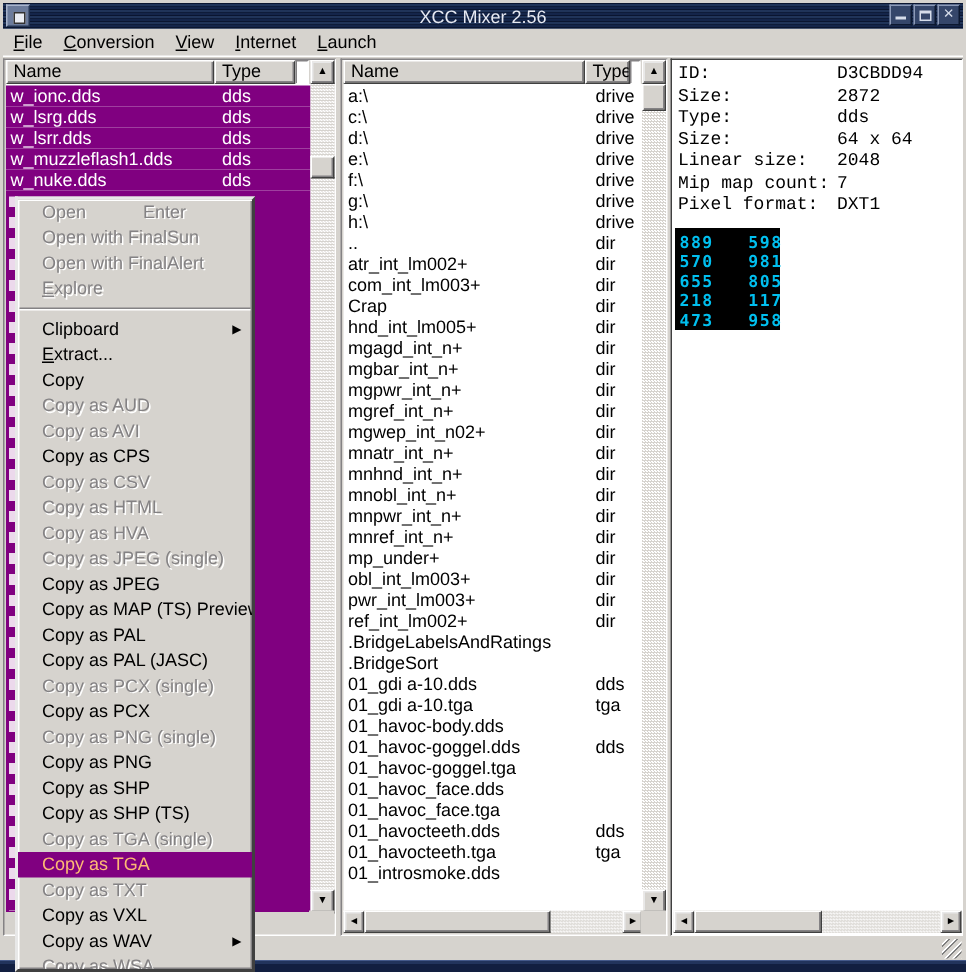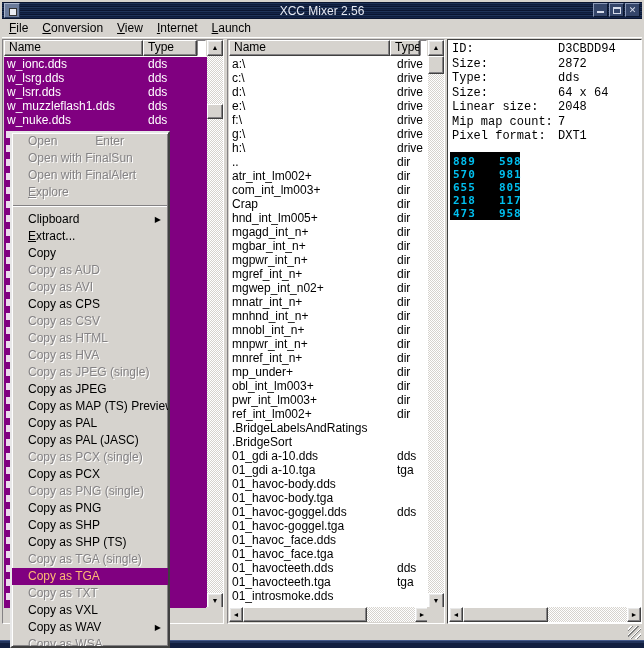--- a/index.html
+++ b/index.html
@@ -303,24 +303,20 @@
       <div class="lrow">
         <span class="cn">01_gdi a-10.dds</span>
         <span class="ct">dds</span>
       </div>
       <div class="lrow">
         <span class="cn">01_gdi a-10.tga</span>
         <span class="ct">tga</span>
       </div>
       <div class="lrow">
         <span class="cn">01_havoc-body.dds</span>
-        <span class="ct"></span>
-      </div>
-      <div class="lrow">
-        <span class="cn">01_havoc-body.tga</span>
         <span class="ct"></span>
       </div>
       <div class="lrow">
         <span class="cn">01_havoc-goggel.dds</span>
         <span class="ct">dds</span>
       </div>
       <div class="lrow">
         <span class="cn">01_havoc-goggel.tga</span>
         <span class="ct"></span>
       </div>

